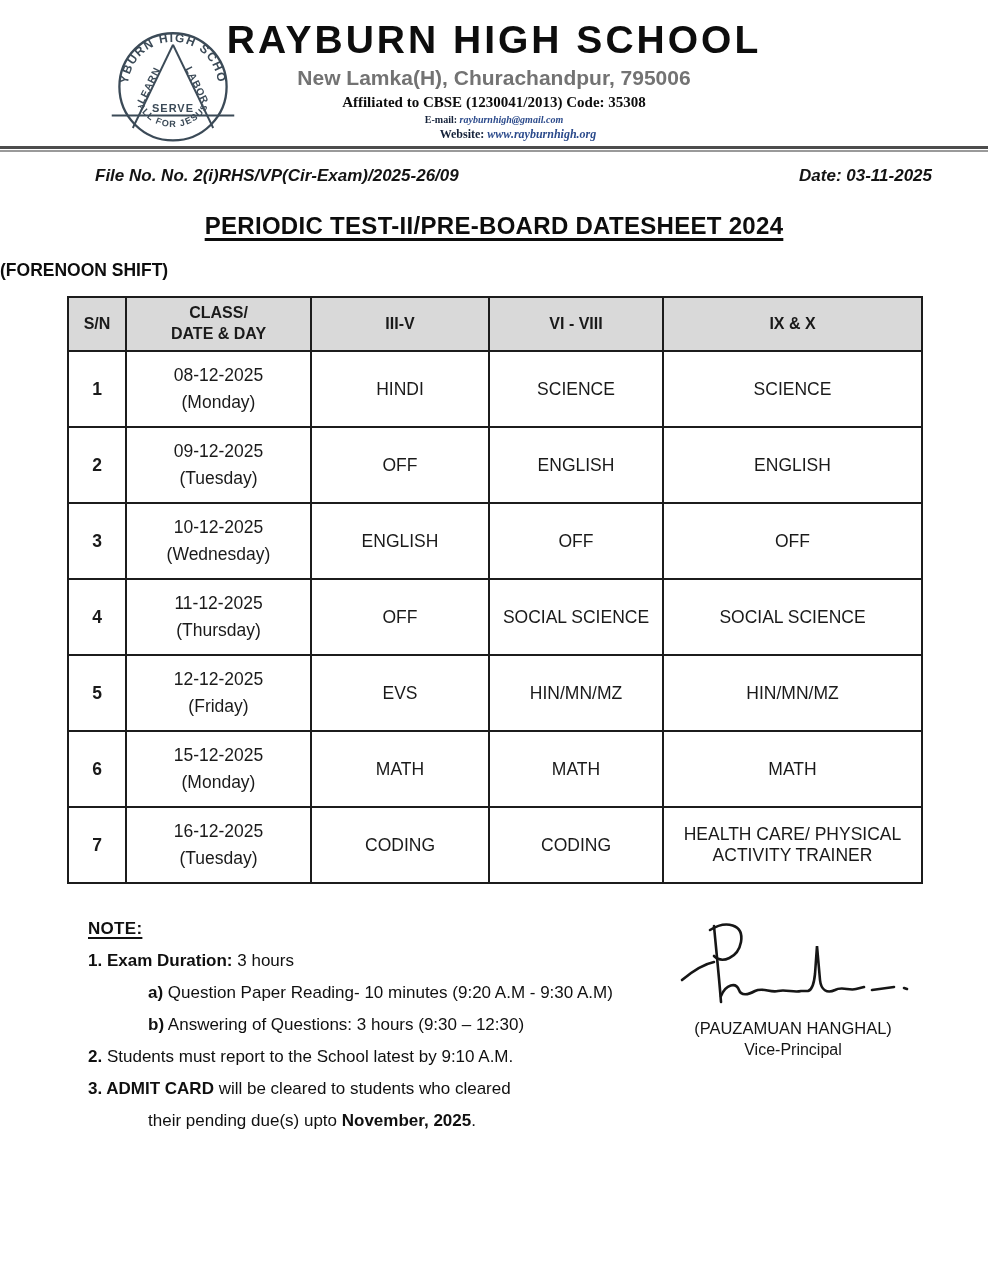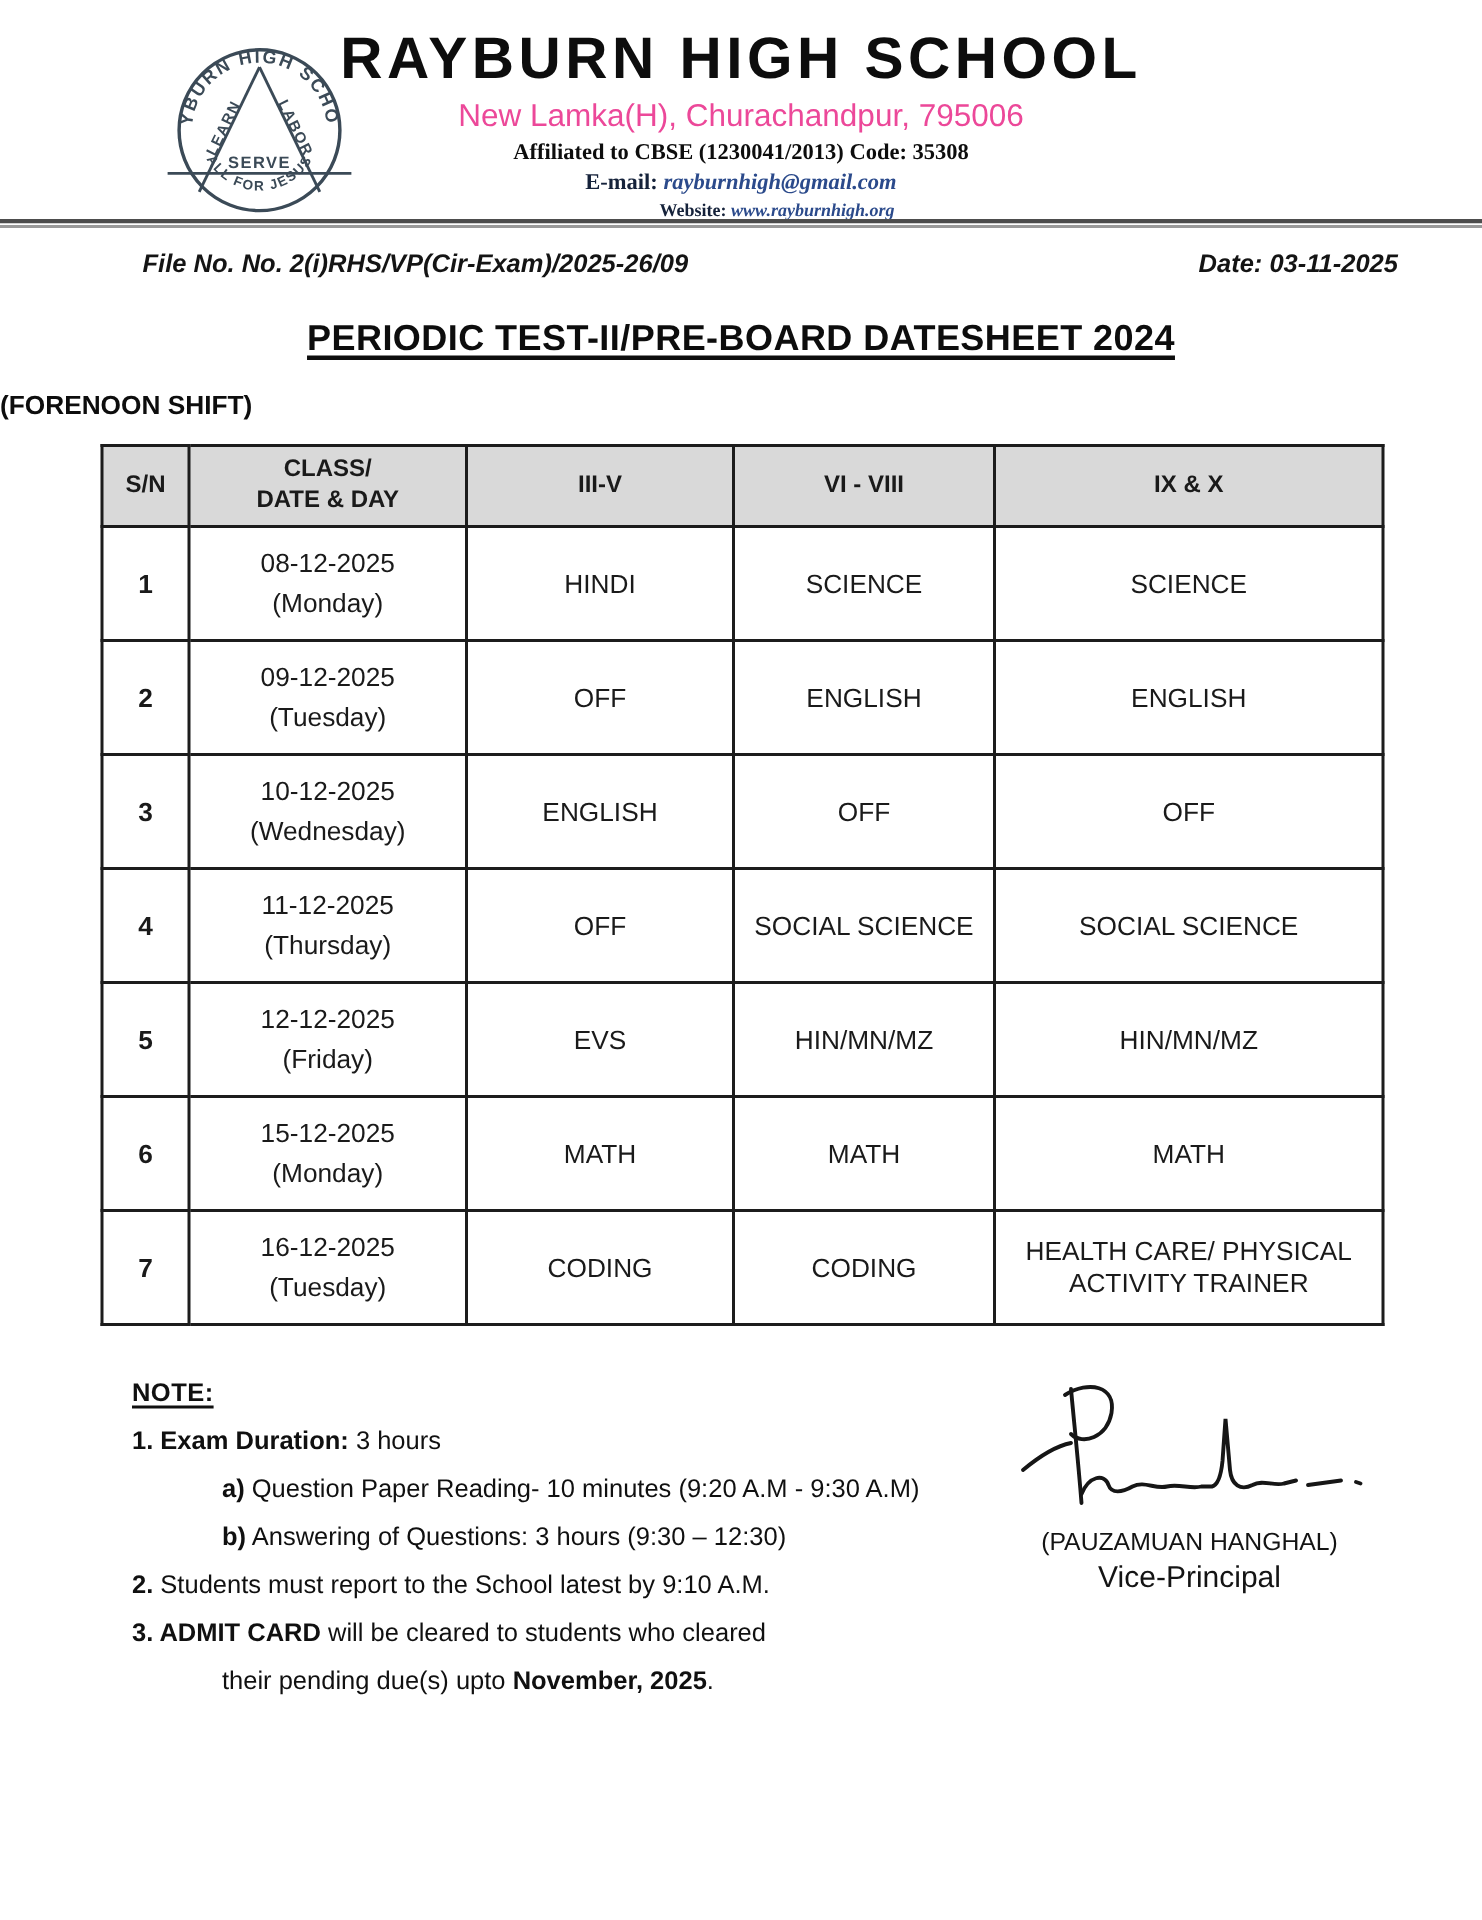--- a/index.html
+++ b/index.html
@@ -13,26 +13,26 @@
   }
   .page { position:absolute; inset:0; background:#ffffff; }
 
   
   .logo { position:absolute; left:93px; top:16px; width:160px; height:134px; }
   .head-text { position:absolute; left:0; top:20px; width:100%; text-align:center; }
   .school-name {
     font-size:39px; font-weight:800; letter-spacing:3px;
     color:#0d0d0d; line-height:1.05;
   }
-  .school-address { font-size:21px; font-weight:400; margin-top:5px; color:#ec4899; }
+  .school-address { font-size:21px; font-weight:700; margin-top:5px; color:#737373; }
   .school-affil {
     font-family:"Liberation Serif", serif;
     font-size:15px; font-weight:700; margin-top:4px; color:#0d0d0d;
   }
-  .contact-line { font-family:"Liberation Serif", serif; font-size:15px; margin-top:3px; }
+  .contact-line { font-family:"Liberation Serif", serif; font-size:10px; margin-top:3px; }
   .contact-line.small { font-size:12px; margin-top:2px;padding-left:48px; }
   .contact-label { font-weight:700; color:#15223a; }
   .contact-value { font-style:italic; font-weight:700; color:#2b4a8b; }
 
   .divider { position:absolute; left:0; top:146px; width:988px; height:7px; }
   .divider .d1 { height:3px; background:#4d4d4d; }
   .divider .d2 { height:1px; background:#ffffff; }
   .divider .d3 { height:2px; background:#9a9a9a; }
 
   
@@ -82,21 +82,21 @@
     margin-bottom:3px;
   }
   .note-line { margin-top:7px; }
   .note-line b { font-weight:700; }
   .indent1 { padding-left:60px; }
 
   
   .signature { position:absolute; top:918px; left:648px; width:290px; text-align:center; }
   .signature svg { display:block; margin:0 auto -4px auto; }
   .sign-name { font-size:16.5px; color:#141414; }
-  .sign-title { font-size:20px; margin-top:3px; color:#141414; }
+  .sign-title { font-size:16px; margin-top:3px; color:#141414; }
 </style>
 </head>
 <body>
 
 <div class="page">
 
   <div class="logo">
     <svg viewBox="0 0 160 140" width="160" height="134">
       <g fill="none" stroke="#3b4a57" stroke-width="2.4">
         <circle cx="80" cy="74" r="56"></circle>

